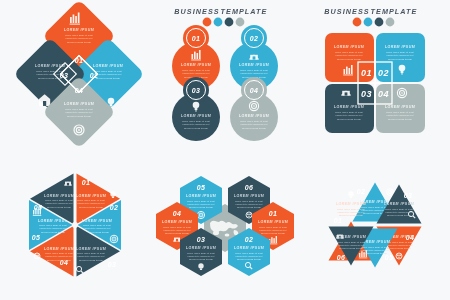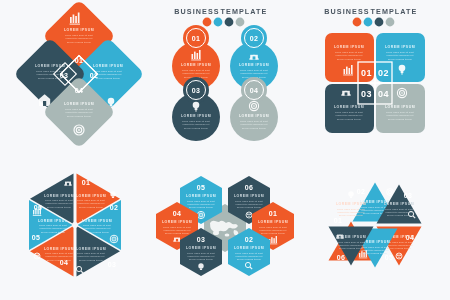--- a/index.html
+++ b/index.html
@@ -3,21 +3,21 @@
 <meta charset="utf-8">
 <style>
   html,body{margin:0;padding:0;}
   body{
     width:450px;height:300px;
     background:#f7f8fa;
     font-family:"Liberation Sans", sans-serif;
     overflow:hidden;
     position:relative;
   }
-  .cell{position:absolute;width:150px;height:150px;}
+  .cell{position:absolute;width:150px;height:150px;font-style:italic;}
   .c1{left:0;top:0;}   .c2{left:150px;top:0;}   .c3{left:300px;top:0;}
   .c4{left:0;top:150px;} .c5{left:150px;top:150px;} .c6{left:300px;top:150px;}
   svg{display:block;}
   .ttl{font-size:7.2px;letter-spacing:1.1px;fill:#4a5560;font-weight:bold;}
   .lbl{font-size:3.5px;letter-spacing:.5px;font-weight:bold;}
   .ln{font-size:2px;letter-spacing:.15px;}
   .num{font-weight:bold;}
   .numbig{font-size:9px;letter-spacing:.5px;}
   .numsm{font-size:7px;letter-spacing:.4px;}
 </style>

